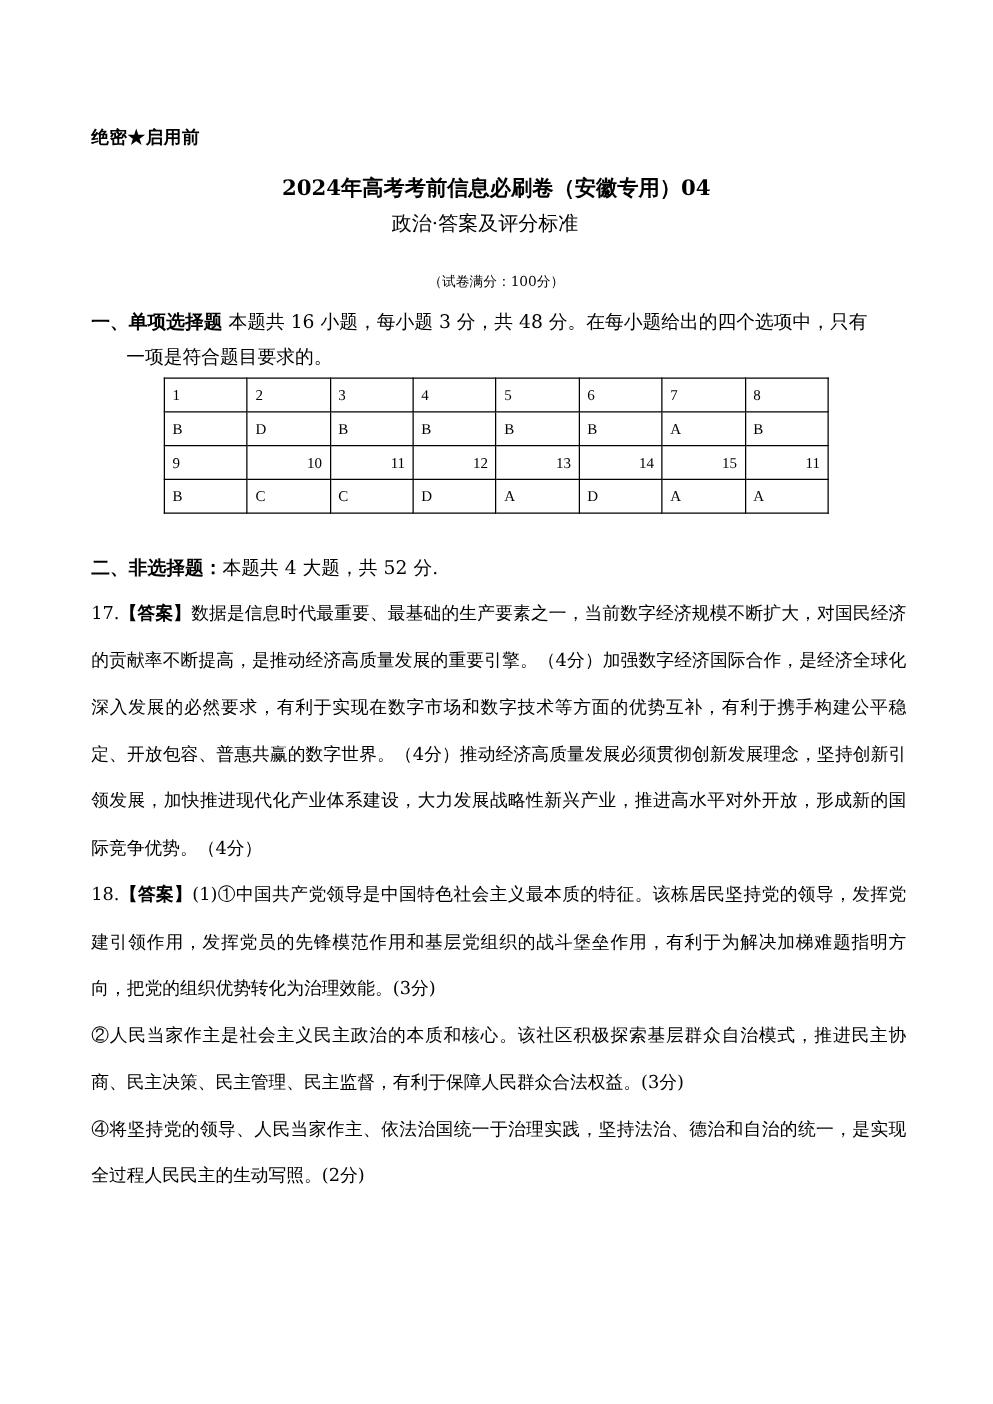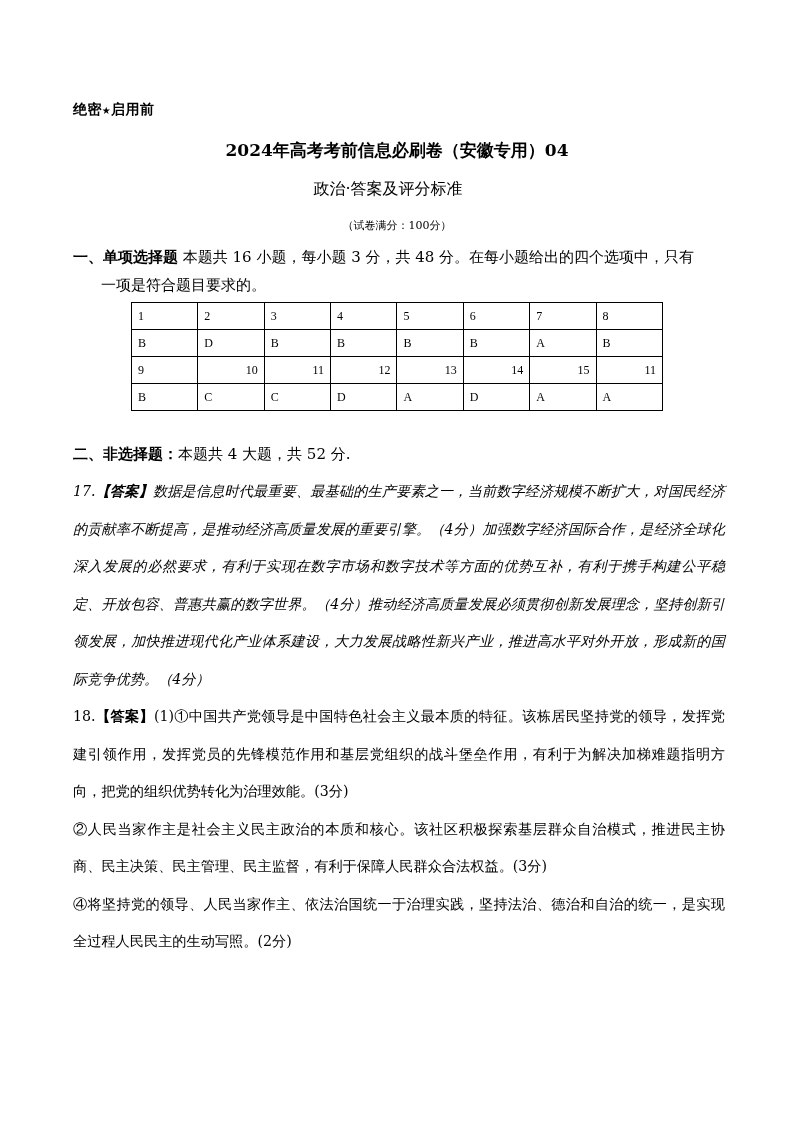--- a/index.html
+++ b/index.html
@@ -4,28 +4,28 @@
   <style>
     html, body { margin: 0; padding: 0; background: #ffffff; }
     body {
       width: 794px; height: 1123px; position: relative; overflow: hidden;
       font-family: "DejaVu Serif", "Liberation Serif", serif;
       color: #000;
     }
     .abs { position: absolute; }
     .secret {
       left: 73px; top: 101px; font-size: 14px; font-weight: bold;
-      font-family: Liberation Mono, monospace; letter-spacing: 0.5px;
+      font-family: Liberation Sans, sans-serif; letter-spacing: 0.5px;
     }
     .main-title {
       left: 0; width: 794px; top: 139px; text-align: center;
       font-size: 17px; font-weight: bold;
     }
     .sub-title {
-      left: 0; width: 776px; top: 179px; text-align: center;
+      left: 0; width: 776px; top: 169px; text-align: center;
       font-size: 16px;
     }
     .score-note {
       left: 0; width: 794px; top: 218px; text-align: center;
       font-size: 11px;
     }
     .section-1 {
       left: 73px; top: 243px; width: 660px;
       font-size: 15px; line-height: 28px;
     }
@@ -41,21 +41,21 @@
       width: 54px; vertical-align: middle;
     }
     table.answers td.c { text-align: right; }
     .section-2 {
       left: 73px; top: 445px; font-size: 15px;
     }
     .para {
       left: 73px; width: 652px; font-size: 14.2px; line-height: 37.5px;
       text-align: justify;
     }
-    .q17 { top: 473px; font-style: italic; }
+    .q17 { top: 473px; }
     .q18 { top: 698px; }
   </style>
 </head>
 <body>
 
 <div class="abs secret">绝密★启用前</div>
 <div class="abs main-title">2024年高考考前信息必刷卷（安徽专用）04</div>
 <div class="abs sub-title">政治·答案及评分标准</div>
 <div class="abs score-note">（试卷满分：100分）</div>
 

